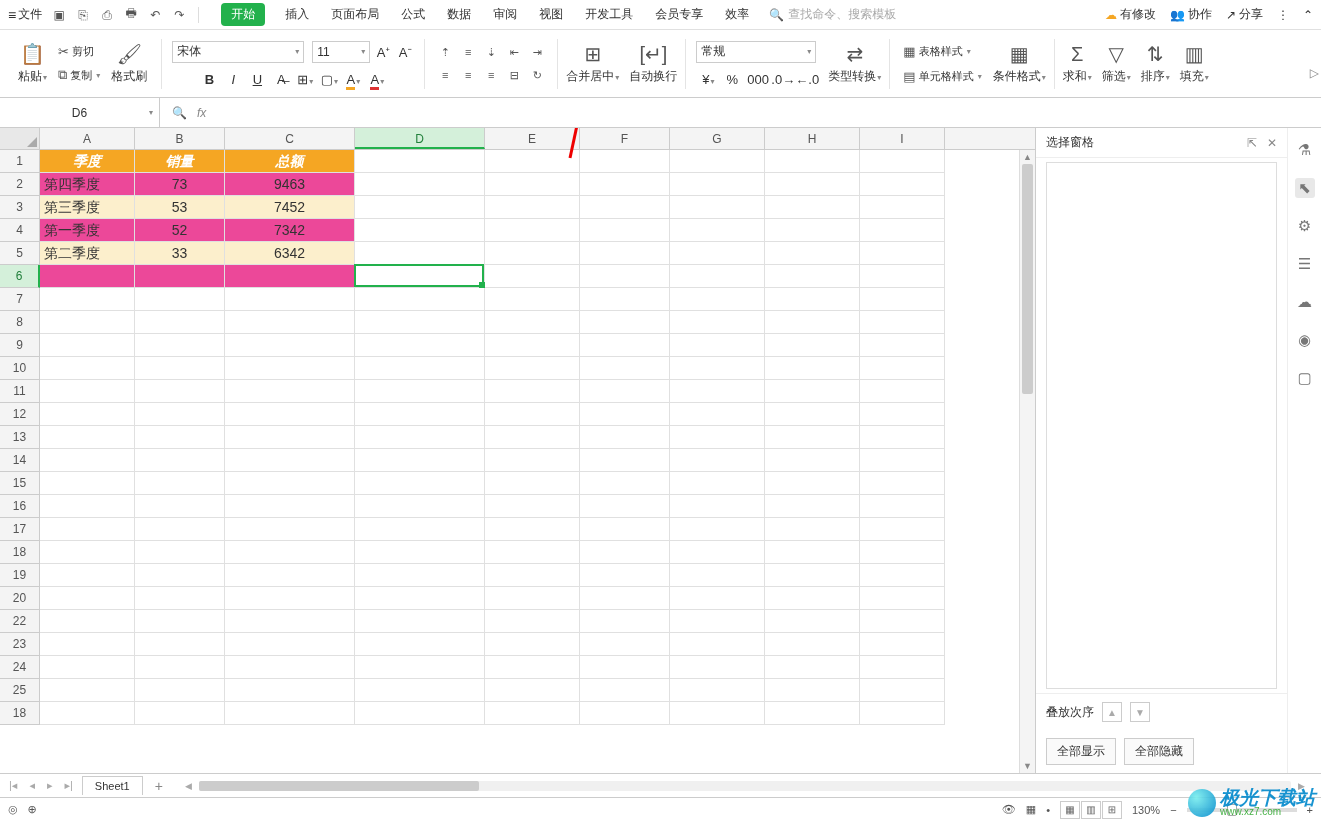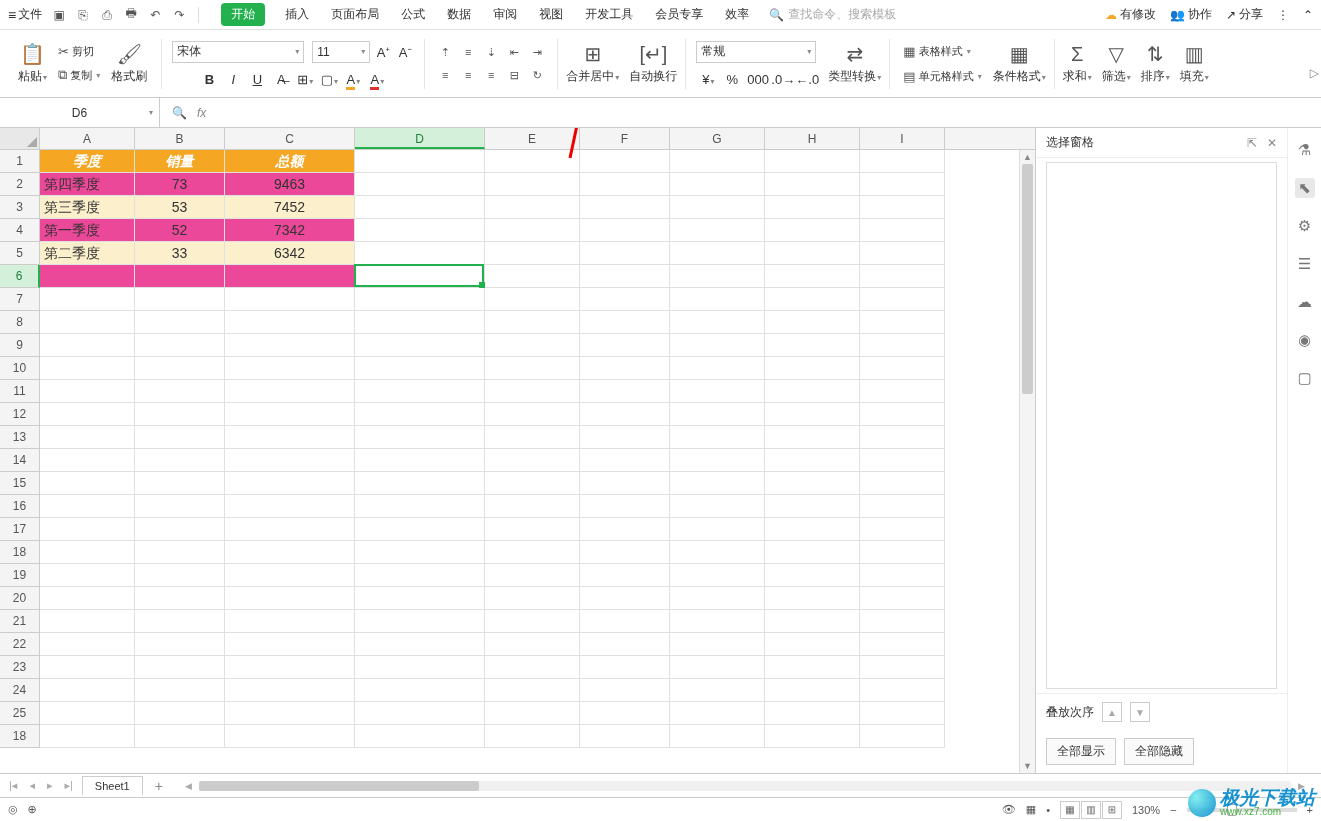--- a/index.html
+++ b/index.html
@@ -560,32 +560,20 @@
           <div class="cell" style="width: 90px;"></div>
           <div class="cell" style="width: 130px;"></div>
           <div class="cell" style="width: 130px;"></div>
           <div class="cell" style="width: 95px;"></div>
           <div class="cell" style="width: 90px;"></div>
           <div class="cell" style="width: 95px;"></div>
           <div class="cell" style="width: 95px;"></div>
           <div class="cell" style="width: 85px;"></div>
         </div>
         <div class="row">
-          <div class="row-h">21</div>
-          <div class="cell" style="width: 95px;"></div>
-          <div class="cell" style="width: 90px;"></div>
-          <div class="cell" style="width: 130px;"></div>
-          <div class="cell" style="width: 130px;"></div>
-          <div class="cell" style="width: 95px;"></div>
-          <div class="cell" style="width: 90px;"></div>
-          <div class="cell" style="width: 95px;"></div>
-          <div class="cell" style="width: 95px;"></div>
-          <div class="cell" style="width: 85px;"></div>
-        </div>
-        <div class="row">
           <div class="row-h">22</div>
           <div class="cell" style="width: 95px;"></div>
           <div class="cell" style="width: 90px;"></div>
           <div class="cell" style="width: 130px;"></div>
           <div class="cell" style="width: 130px;"></div>
           <div class="cell" style="width: 95px;"></div>
           <div class="cell" style="width: 90px;"></div>
           <div class="cell" style="width: 95px;"></div>
           <div class="cell" style="width: 95px;"></div>
           <div class="cell" style="width: 85px;"></div>

